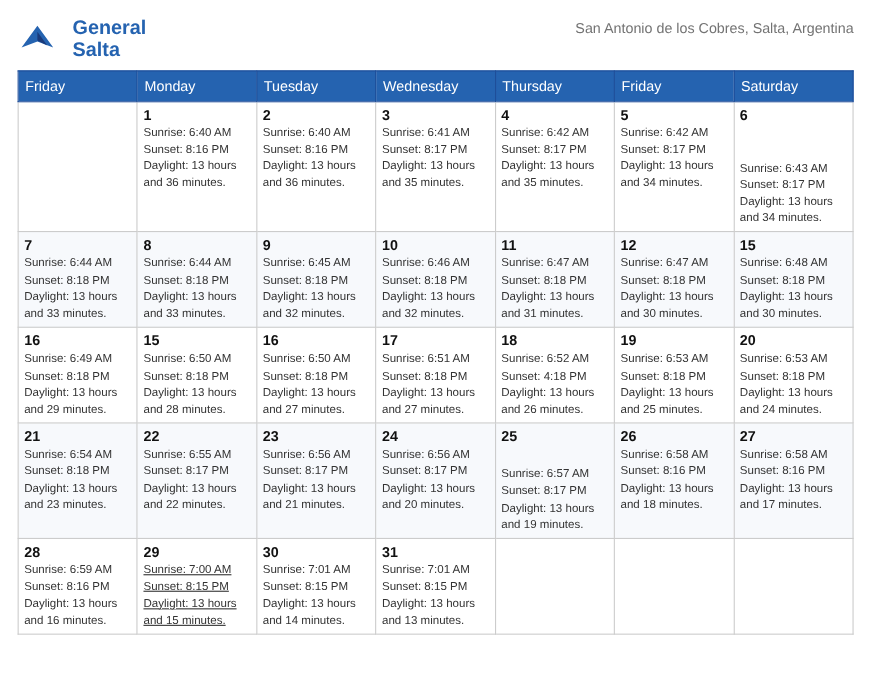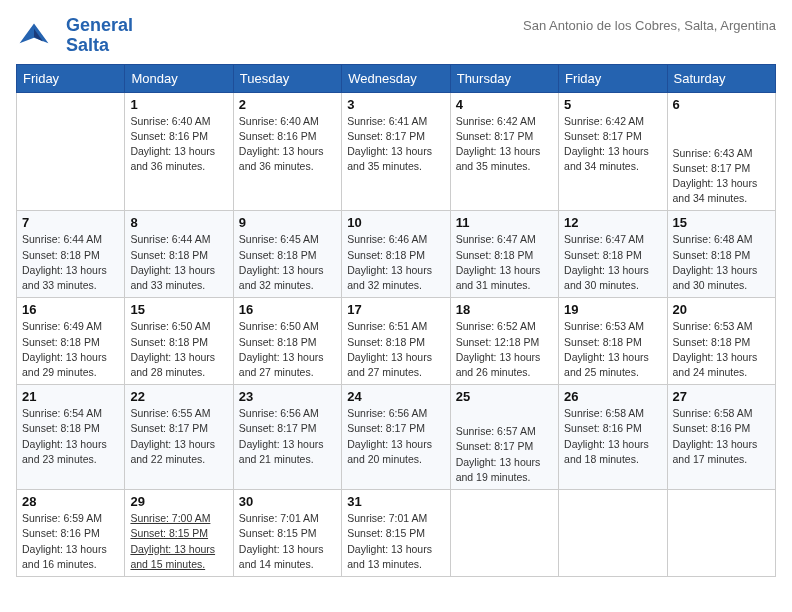--- a/index.html
+++ b/index.html
@@ -245,21 +245,21 @@
         <td>
           <span class="day-num">17</span>
           <div class="day-detail" style="white-space: pre-line;">Sunrise: 6:51 AM
 Sunset: 8:18 PM
 Daylight: 13 hours
 and 27 minutes.</div>
         </td>
         <td>
           <span class="day-num">18</span>
           <div class="day-detail" style="white-space: pre-line;">Sunrise: 6:52 AM
-Sunset: 12:18 PM
+Sunset: 4:18 PM
 Daylight: 13 hours
 and 26 minutes.</div>
         </td>
         <td>
           <span class="day-num">19</span>
           <div class="day-detail" style="white-space: pre-line;">Sunrise: 6:53 AM
 Sunset: 8:18 PM
 Daylight: 13 hours
 and 25 minutes.</div>
         </td>

